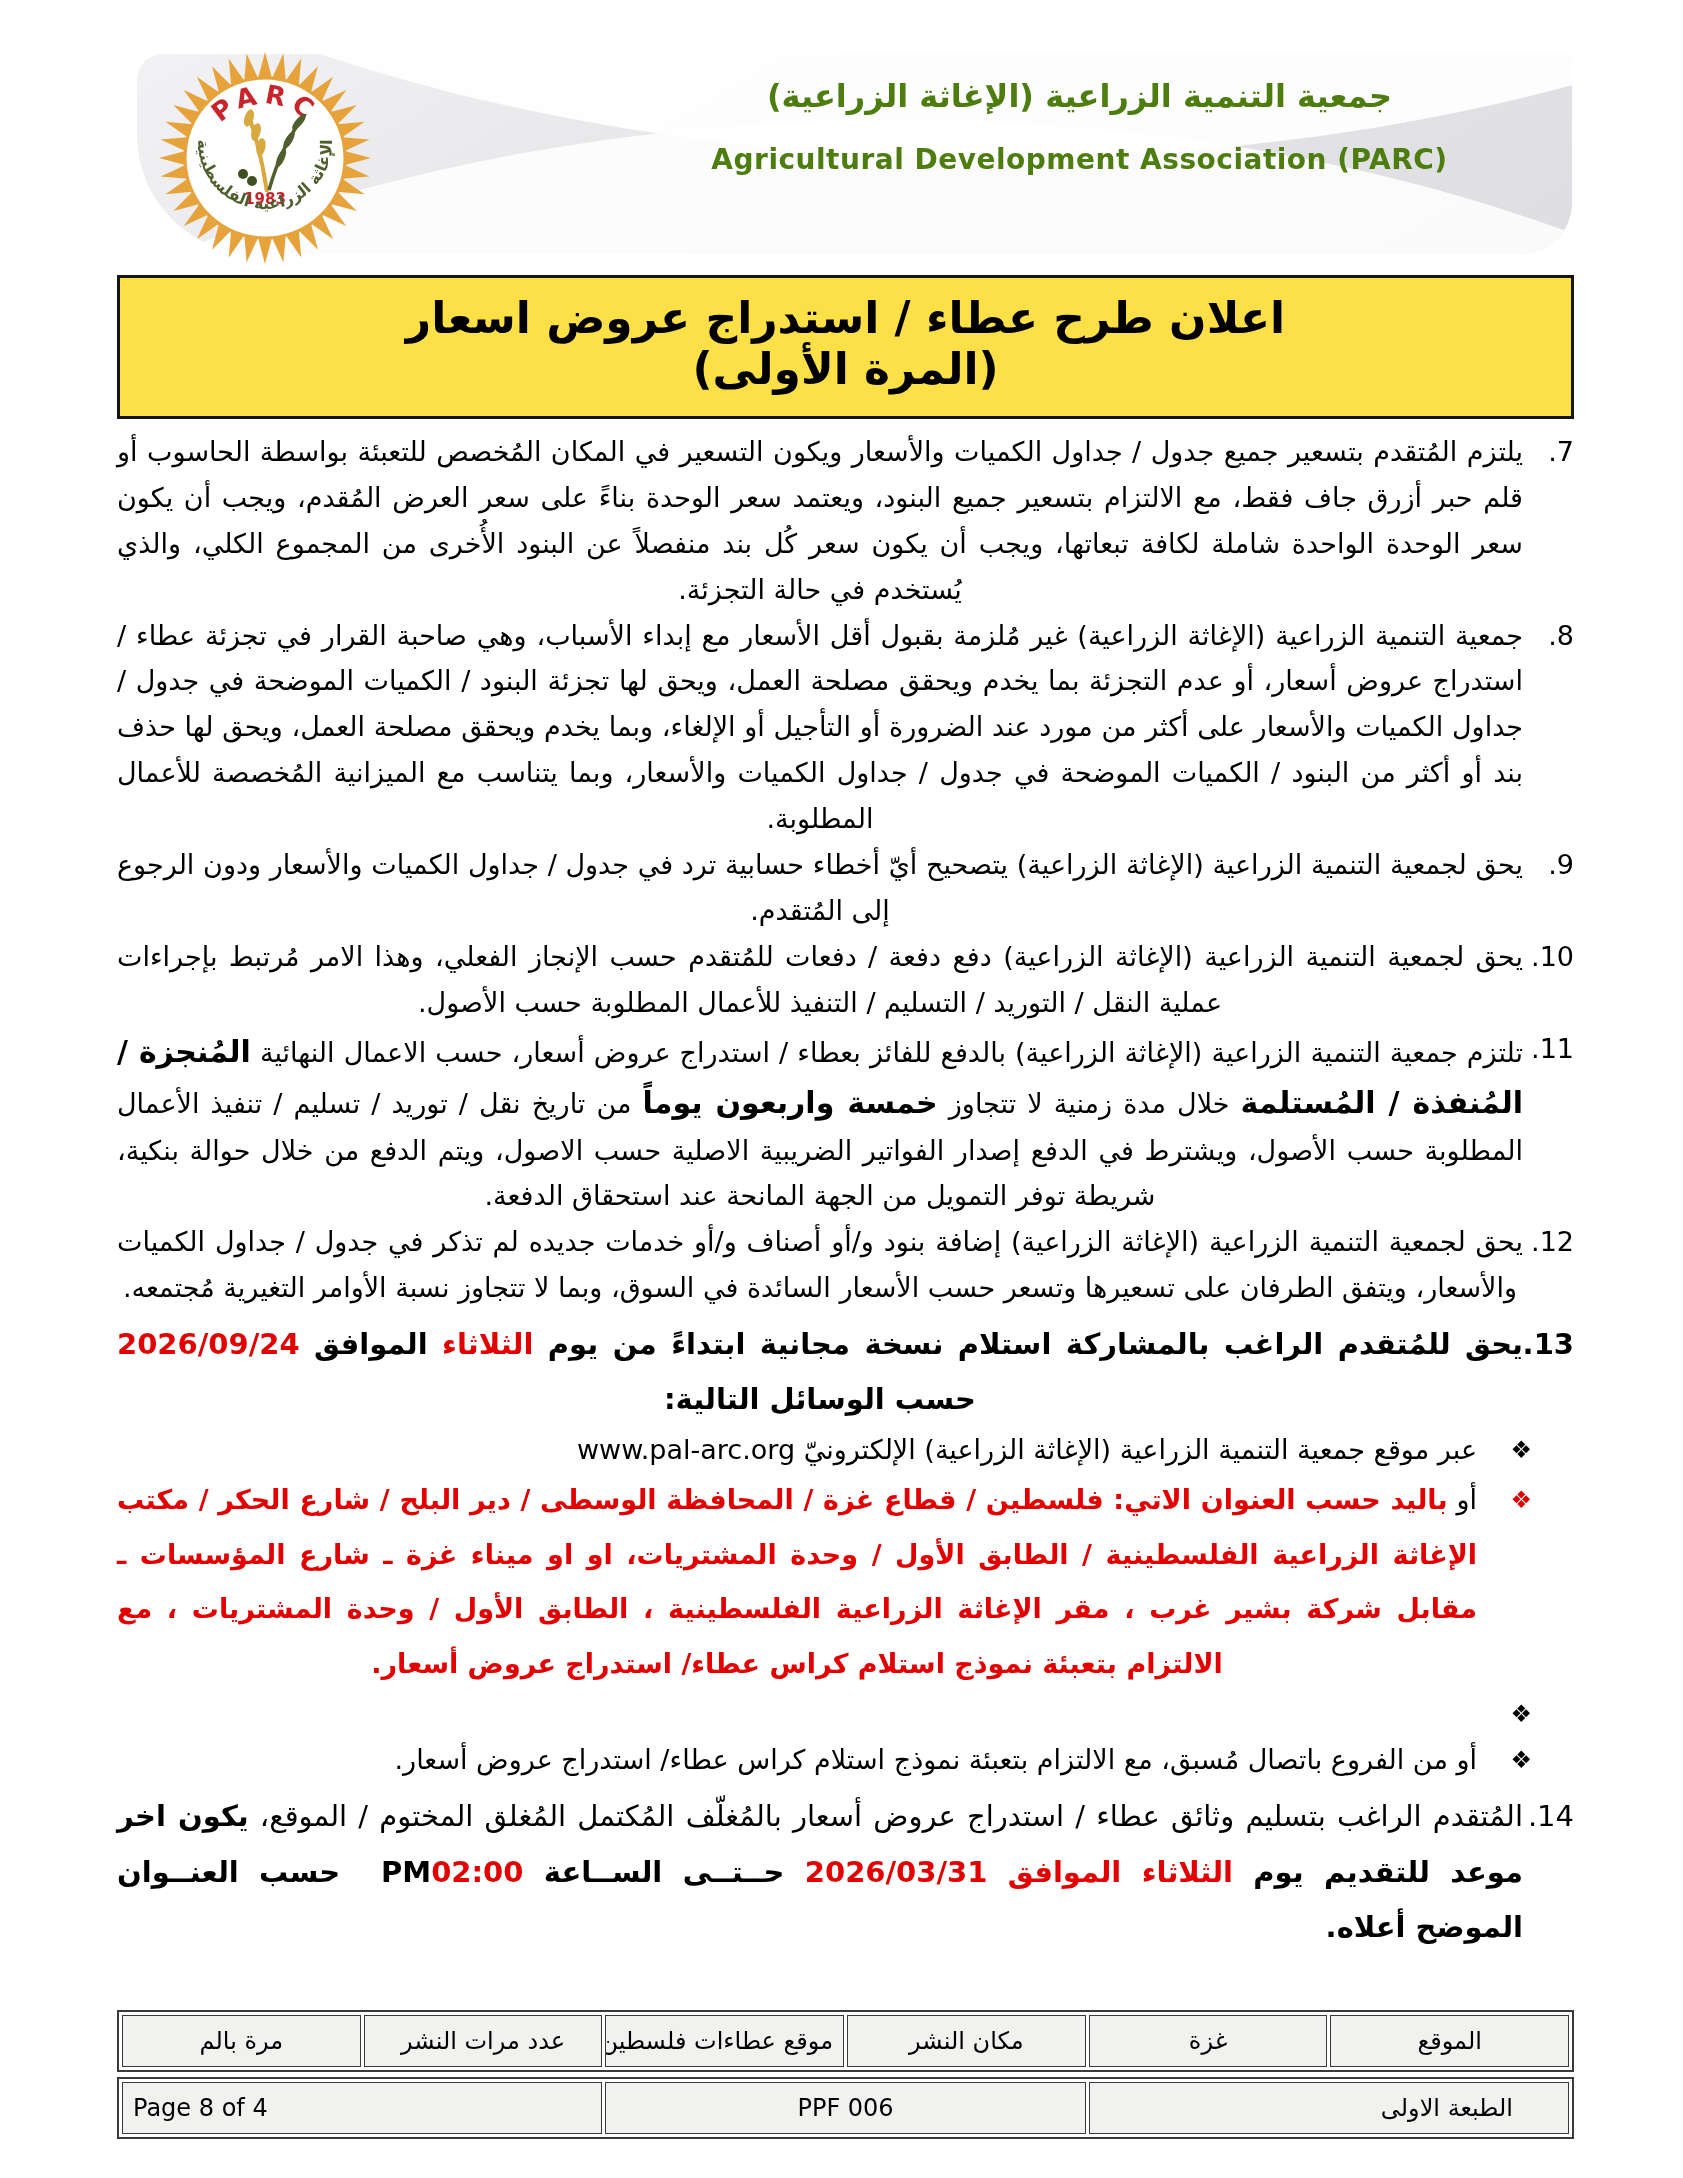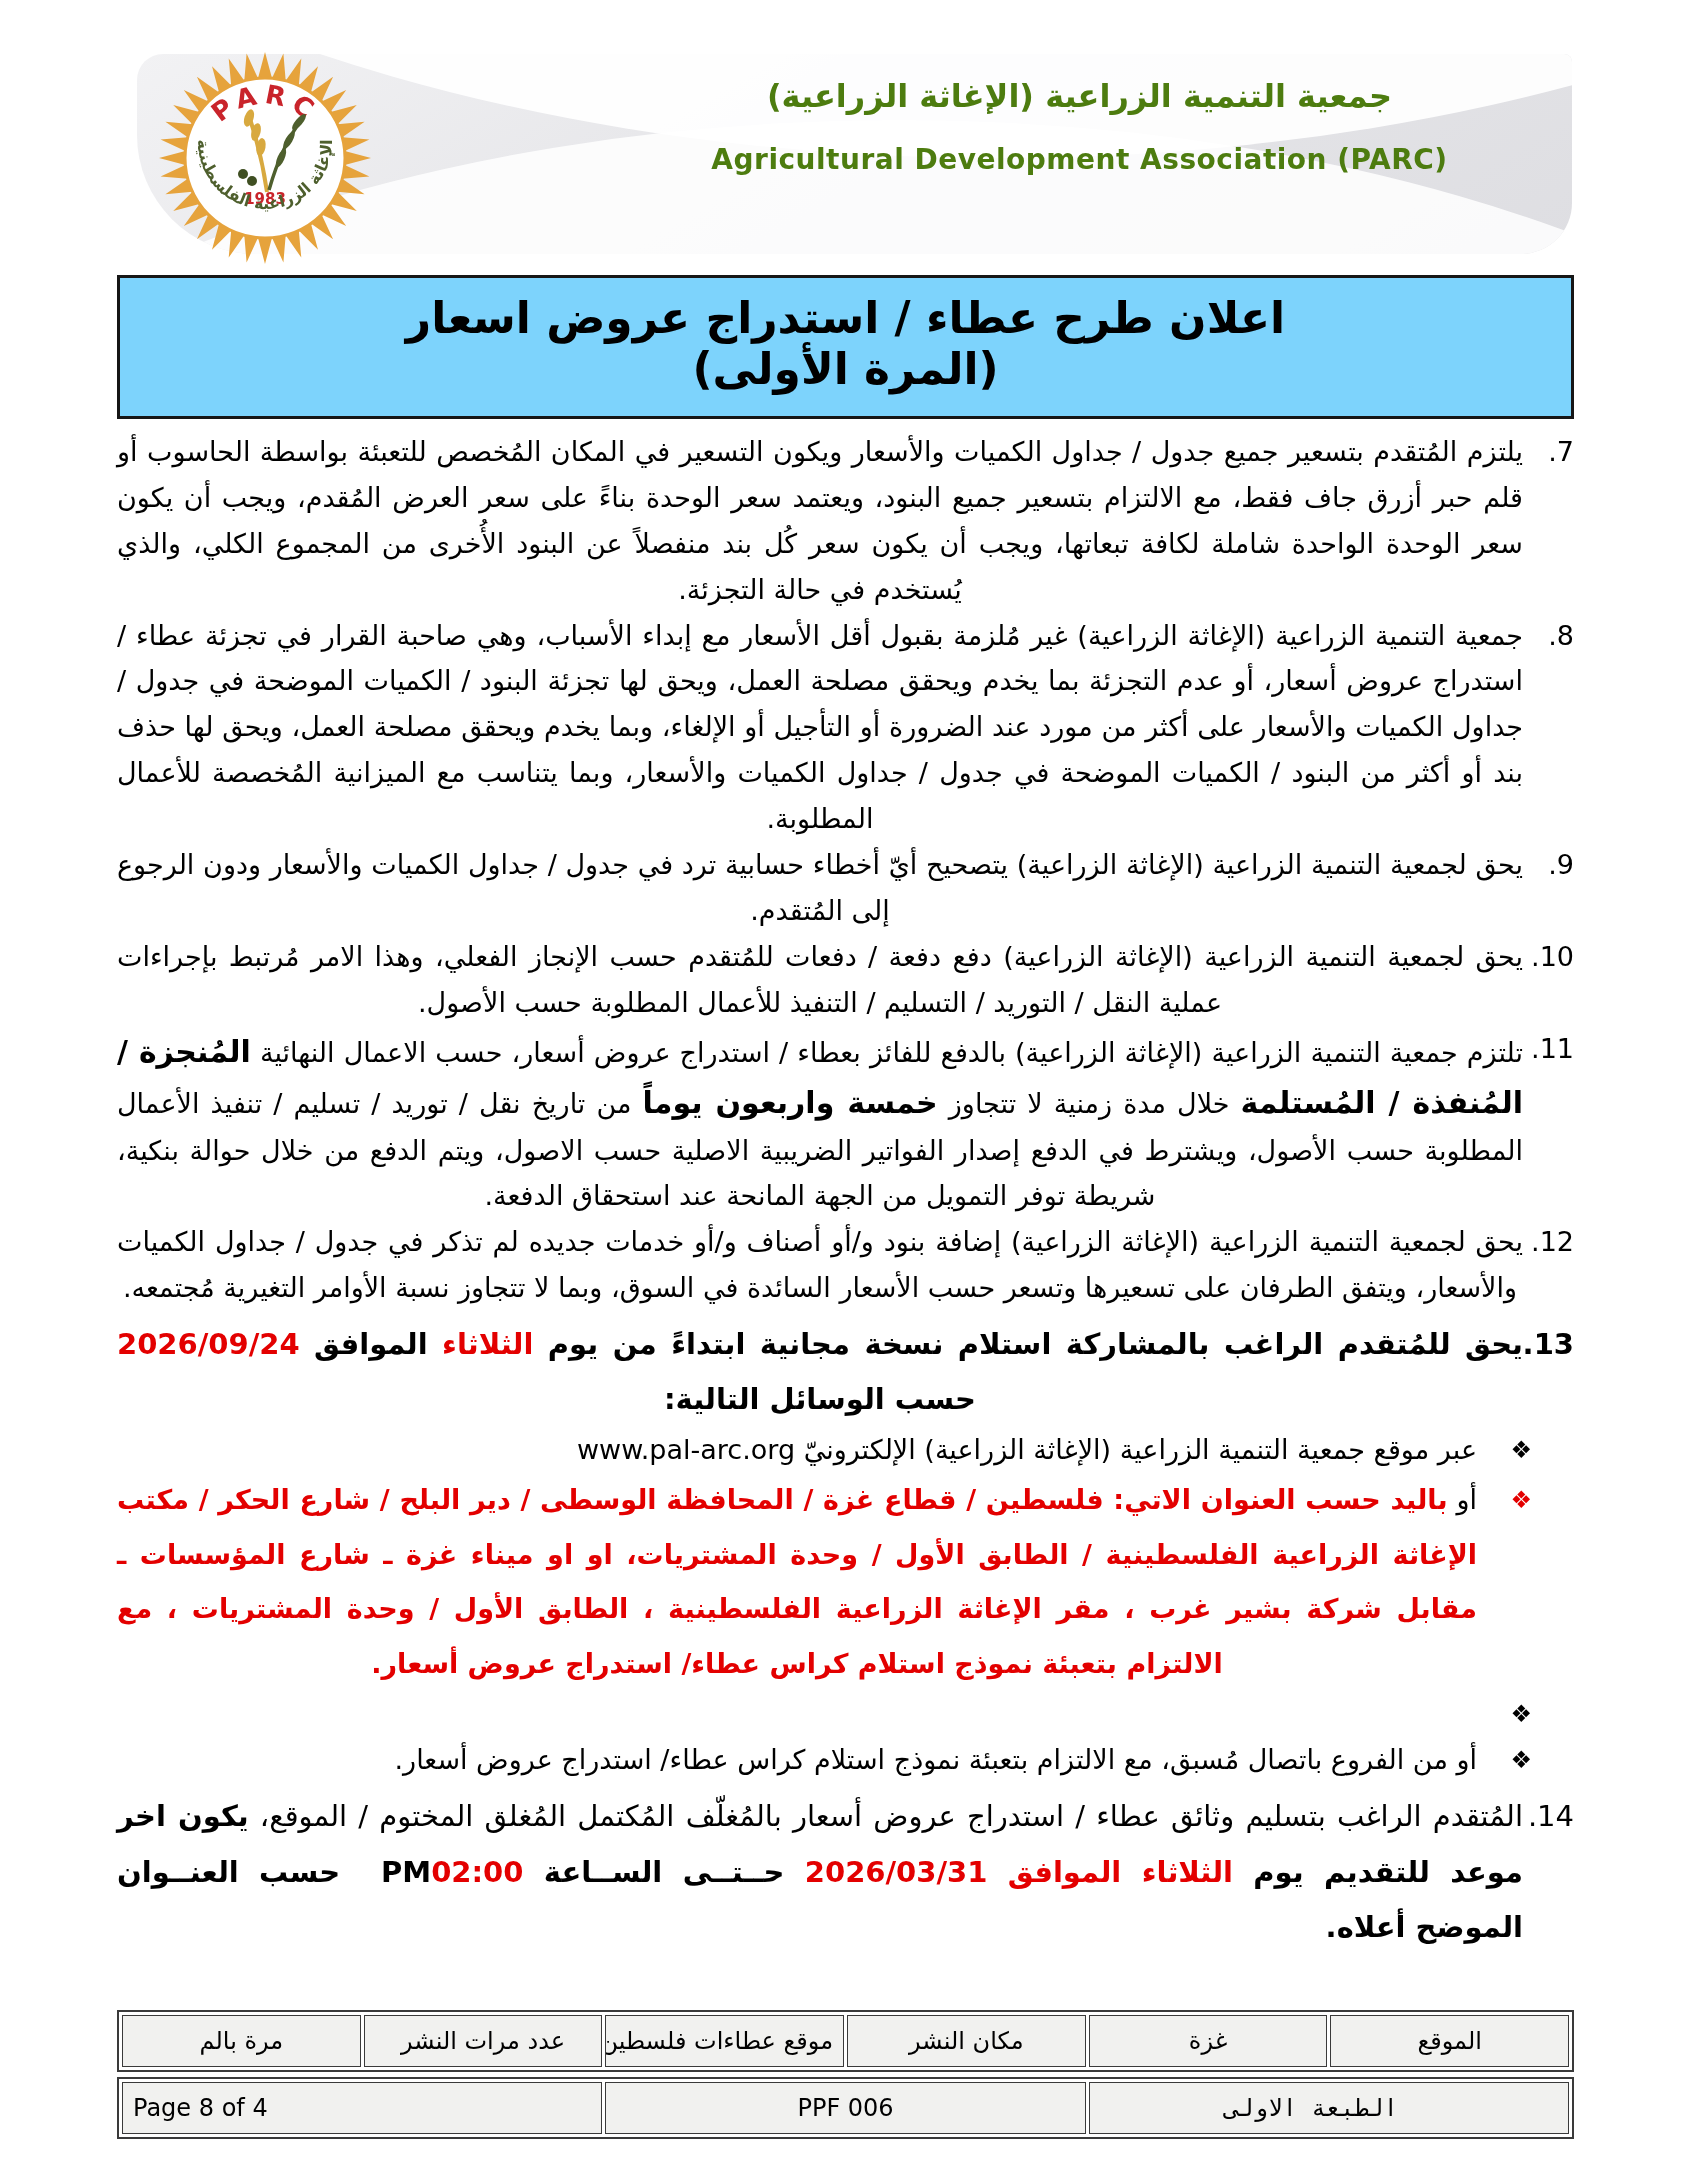--- a/index.html
+++ b/index.html
@@ -18,21 +18,21 @@
   .logo{position:absolute;left:147px;top:40px;width:236px;height:236px;}
   .logo-parc{font-size:26px;font-weight:bold;fill:#C9242B;letter-spacing:6px;}
   .logo-year{font-size:15px;font-weight:bold;fill:#C9242B;}
   .logo-ar{font-size:16px;font-weight:bold;fill:#4E5F2D;}
   .header-text{position:absolute;left:614px;top:77px;width:931px;text-align:center;color:#4d7c0f;}
   .org-ar{font-size:32px;font-weight:bold;direction:rtl;margin-bottom:28px;}
   .org-en{font-size:28px;font-weight:bold;letter-spacing:0.5px;}
 
   
   .titlebox{position:absolute;top:275px;left:117px;right:109px;border:3px solid #161616;
-            background:#7dd3fc;text-align:center;font-weight:bold;direction:rtl;
+            background:#fde047;text-align:center;font-weight:bold;direction:rtl;
             padding:14px 0 22px;}
   .t-line1{font-size:44px;}
   .t-line2{font-size:44px;}
 
   
   .content{position:absolute;top:429px;left:117px;right:109px;direction:rtl;}
   .item{position:relative;font-size:27px;line-height:1.7;text-align:justify;
         text-align-last:center;padding-right:51px;}
   .item .num{position:absolute;right:0;top:0;}
   .item.big{font-size:29px;line-height:1.9;margin-top:6px;}
@@ -47,21 +47,21 @@
   .bl{font-weight:bold;font-size:30px;}
 
   
   .footer{position:absolute;left:117px;right:109px;top:2010px;direction:rtl;font-size:24px;}
   .footer table{width:100%;border-collapse:separate;border-spacing:3px;
                 border:2px solid #3a3a3a;background:#fff;table-layout:fixed;}
   .footer table + table{margin-top:5px;}
   .footer td{border:1px solid #3a3a3a;background:#f1f1ef;text-align:center;
              padding:9px 10px;height:32px;overflow:hidden;white-space:nowrap;}
   .footer td.cell-left{text-align:left;direction:ltr;}
-  .footer td.cell-right{padding-left:20px;padding-right:55px;font-family:Liberation Mono, monospace;}
+  .footer td.cell-right{text-align:right;padding-left:20px;padding-right:55px;}
 </style>
 </head>
 <body>
 
 <div class="page">
 
   <div class="header">
     <div class="band">
       <div class="swoosh1"></div>
       <div class="swoosh2"></div>

